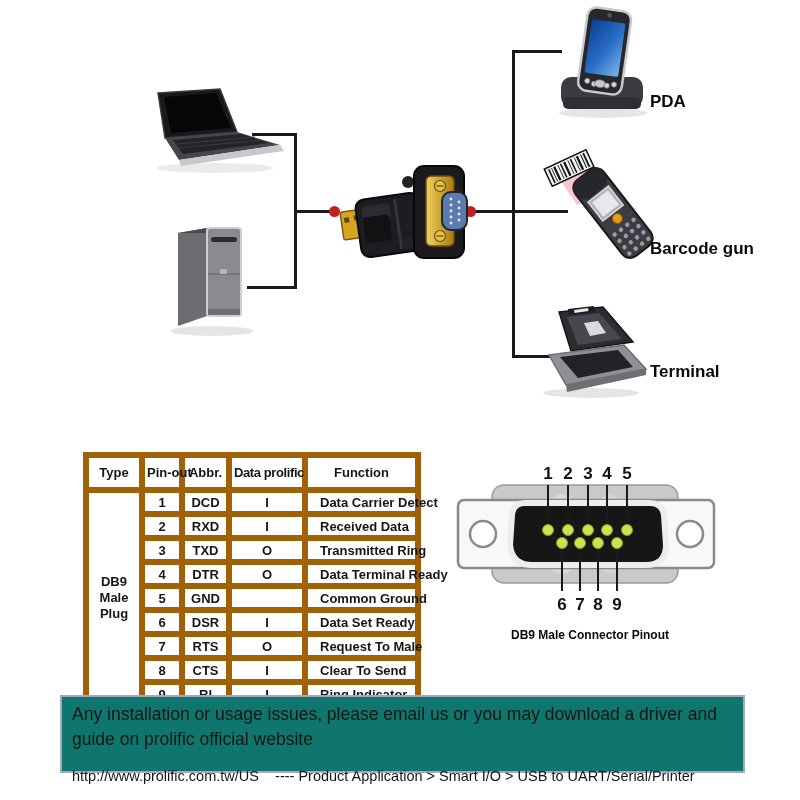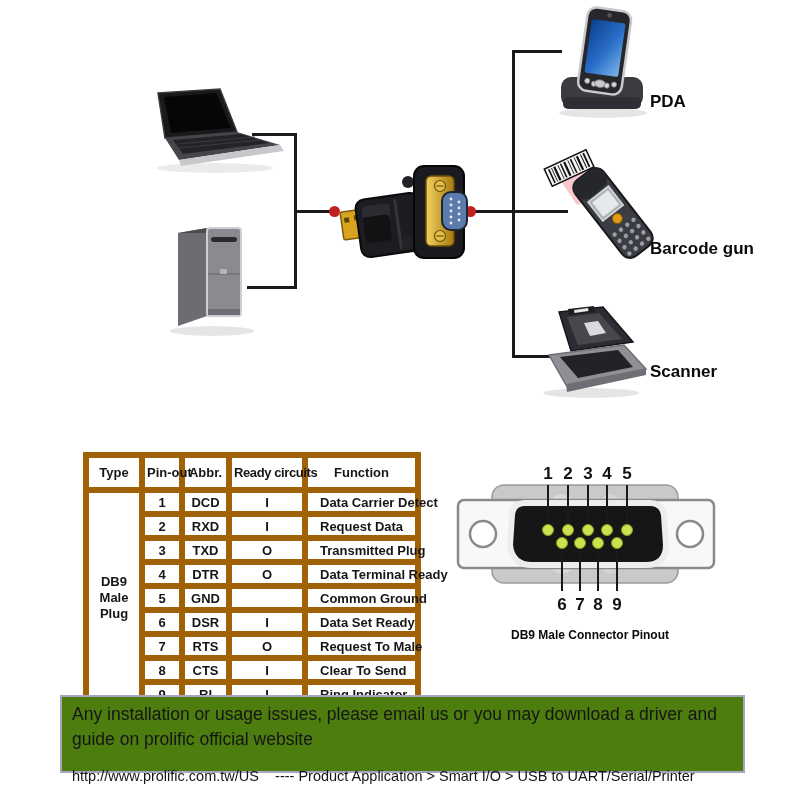--- a/index.html
+++ b/index.html
@@ -32,21 +32,21 @@
   #connector-caption{
     position:absolute;left:450px;top:628px;width:280px;text-align:center;
     font-weight:bold;font-size:12px;color:#0a0a0a;
   }
   svg text{font-family:"Liberation Sans", sans-serif;}
   #connector-svg text{font-size:17px;font-weight:bold;fill:#111;}
 
   
   #footer-box{
     position:absolute;left:60px;top:695px;width:685px;height:78px;
-    border:2px solid #a5a6bf;box-sizing:border-box;background:#4d7c0f;
+    border:2px solid #a5a6bf;box-sizing:border-box;background:#0f766e;
     padding:5px 10px 4px 10px;
   }
   #footer-text{font-size:17.5px;line-height:1.42;color:#151515;}
   #footer-link{font-size:14.5px;margin-top:16px;color:#151515;white-space:pre-wrap;}
 </style>
 </head>
 <body>
 
 <div id="canvas">
 
@@ -211,58 +211,58 @@
     <polygon points="23,19 67,14 97,49 35,58" fill="#2c2d32" stroke="#141518" stroke-width="1.5"></polygon>
     <polygon points="31,24 63,20 86,46 42,52" fill="#47484e"></polygon>
     <polygon points="48,30 62,28 70,40 54,43" fill="#d9dade"></polygon>
     <polygon points="32,16 58,13 59,19 33,22" fill="#1c1d21"></polygon>
     <polygon points="38,17 52,15 52.5,18 38.5,20" fill="#e8e8ea"></polygon>
 
     <polygon points="13,62 88,52 110,76 30,92" fill="#8f9095" stroke="#6e6f74" stroke-width="1.5"></polygon>
     <polygon points="24,64 82,57 97,74 42,85" fill="#222327"></polygon>
     <polygon points="30,92 110,76 110,82 31,99" fill="#6e6f74"></polygon>
   </svg>
-  <div class="dev-label" style="left:650px;top:362px;">Scanner</div>
+  <div class="dev-label" style="left:650px;top:362px;">Terminal</div>
 
   <table id="pinout-table">
     <colgroup>
       <col style="width:56px">
         <col style="width:40px">
         <col style="width:47px">
         <col style="width:76px">
         <col style="width:113px">
     </colgroup>
     <thead>
       <tr>
         <th>Type</th>
         <th>Pin-out</th>
         <th>Abbr.</th>
-        <th class="th-circuits">Ready circuits</th>
+        <th class="th-circuits">Data prolific</th>
         <th>Function</th>
       </tr>
     </thead>
     <tbody>
         <tr>
           <td rowspan="9" class="type-cell">DB9 Male Plug</td>
           <td class="pin-cell">1</td>
           <td class="abbr-cell">DCD</td>
           <td class="circuit-cell">I</td>
           <td class="function-cell">Data Carrier Detect</td>
         </tr>
         <tr>
           <td class="pin-cell">2</td>
           <td class="abbr-cell">RXD</td>
           <td class="circuit-cell">I</td>
-          <td class="function-cell">Request Data</td>
+          <td class="function-cell">Received Data</td>
         </tr>
         <tr>
           <td class="pin-cell">3</td>
           <td class="abbr-cell">TXD</td>
           <td class="circuit-cell">O</td>
-          <td class="function-cell">Transmitted Plug</td>
+          <td class="function-cell">Transmitted Ring</td>
         </tr>
         <tr>
           <td class="pin-cell">4</td>
           <td class="abbr-cell">DTR</td>
           <td class="circuit-cell">O</td>
           <td class="function-cell">Data Terminal Ready</td>
         </tr>
         <tr>
           <td class="pin-cell">5</td>
           <td class="abbr-cell">GND</td>

